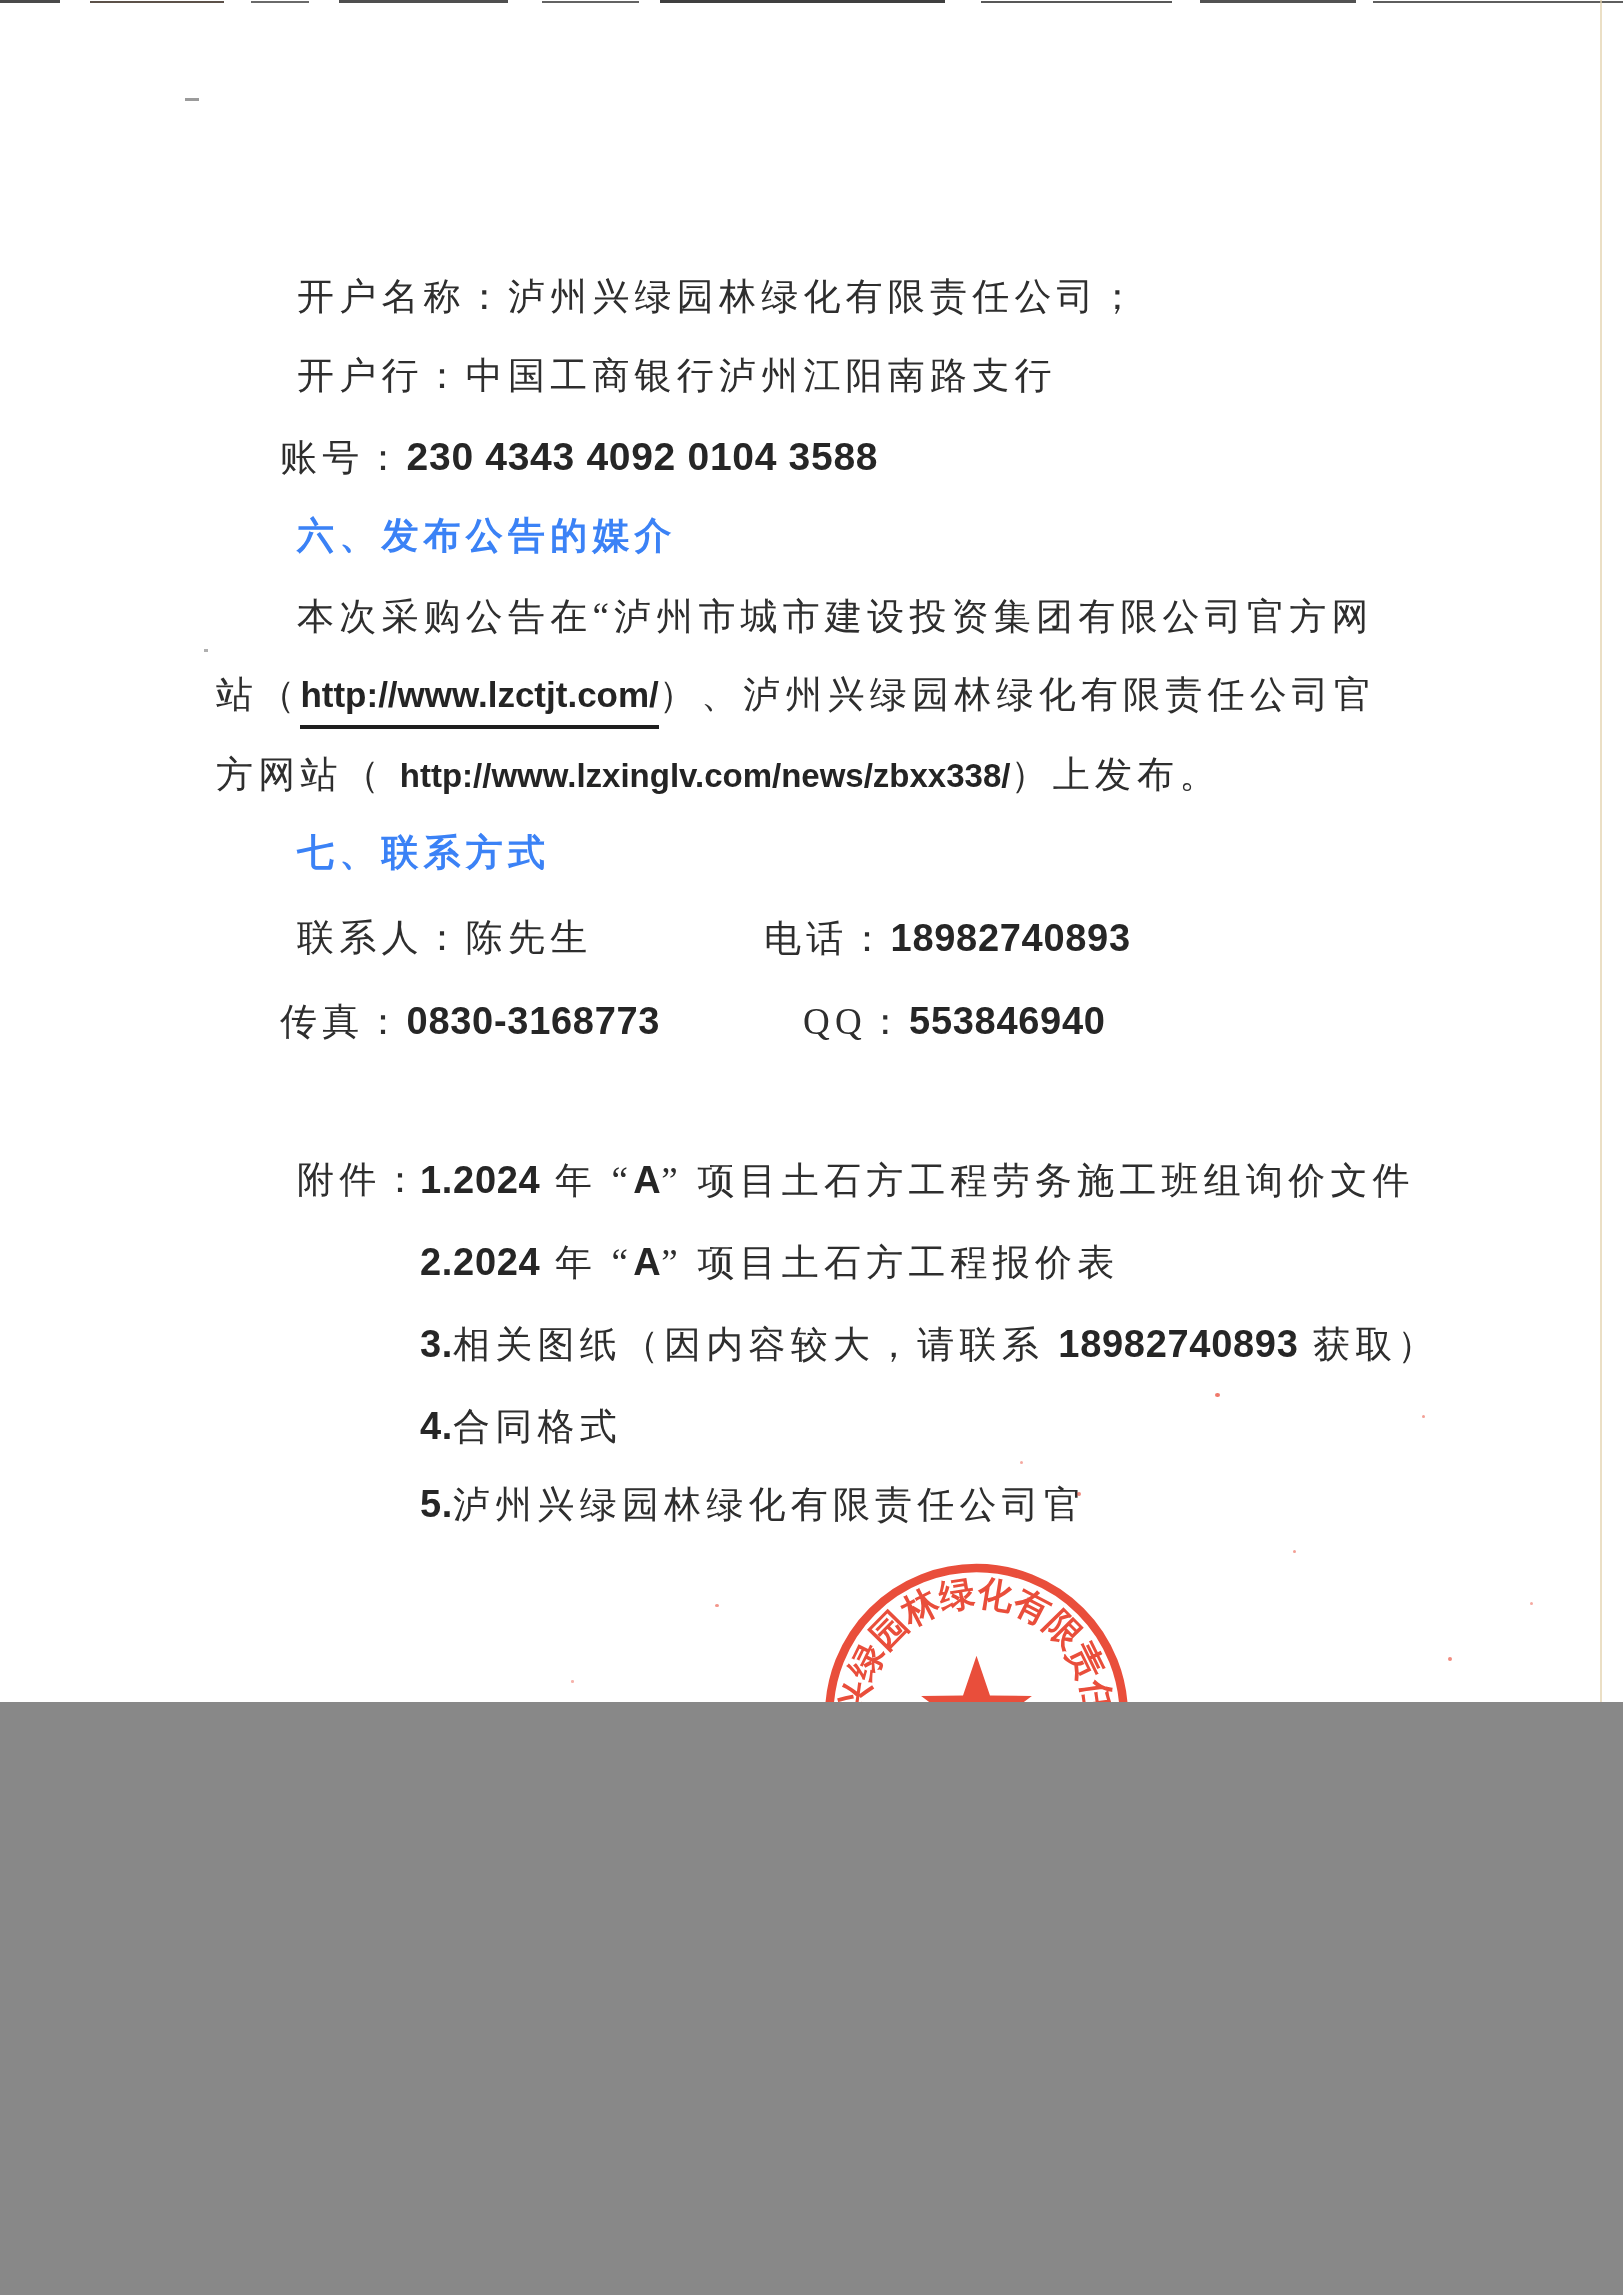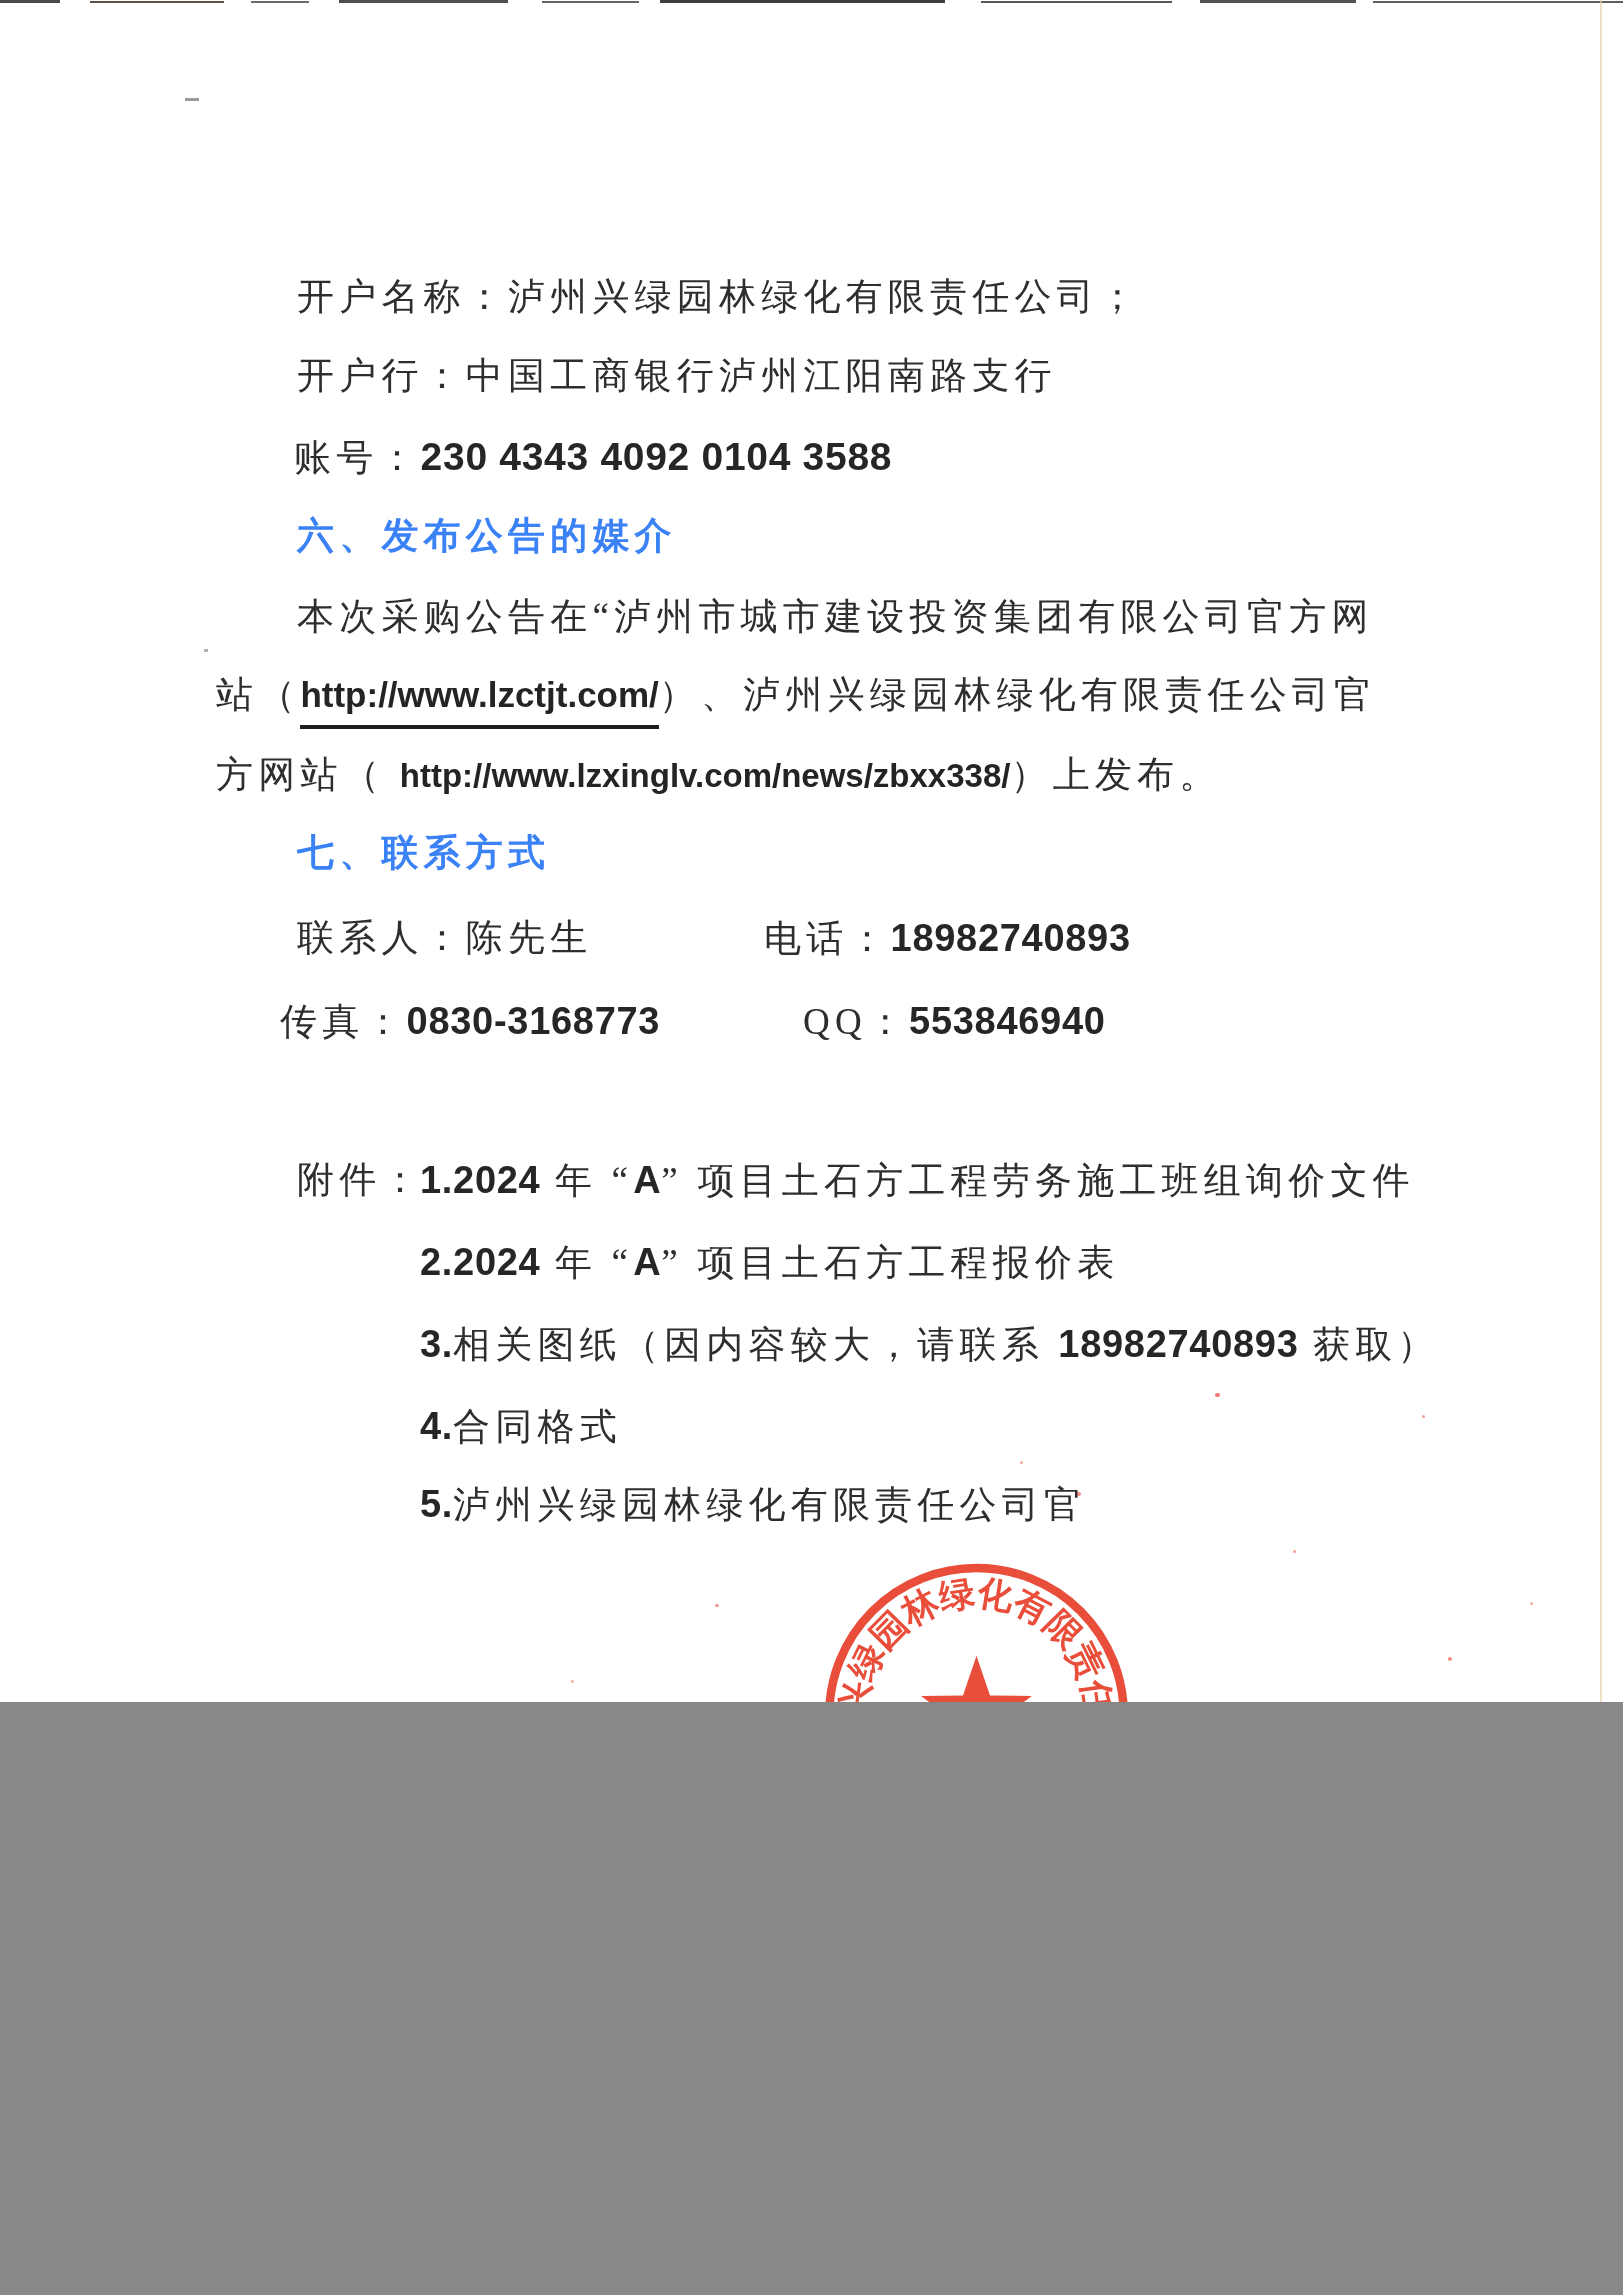--- a/index.html
+++ b/index.html
@@ -47,21 +47,21 @@
     <i class="crease"></i>
   </span>
 
   
   <div class="ln" style="top:276px;left:297px">
     <span class="cn">开户名称：泸州兴绿园林绿化有限责任公司；</span>
   </div>
   <div class="ln" style="top:355px;left:297px">
     <span class="cn">开户行：中国工商银行泸州江阳南路支行</span>
   </div>
-  <div class="ln" style="top:435px;left:294px">
+  <div class="ln" style="top:435px;left:280px">
     <span class="cn">账号：</span><span class="num acct">230 4343 4092 0104 3588</span>
   </div>
 
   
   <div class="ln" style="top:515px;left:297px">
     <span class="cn b">六、发布公告的媒介</span>
   </div>
   <div class="ln" style="top:596px;left:297px">
     <span class="cn">本次采购公告在“泸州市城市建设投资集团有限公司官方网</span>
   </div>

